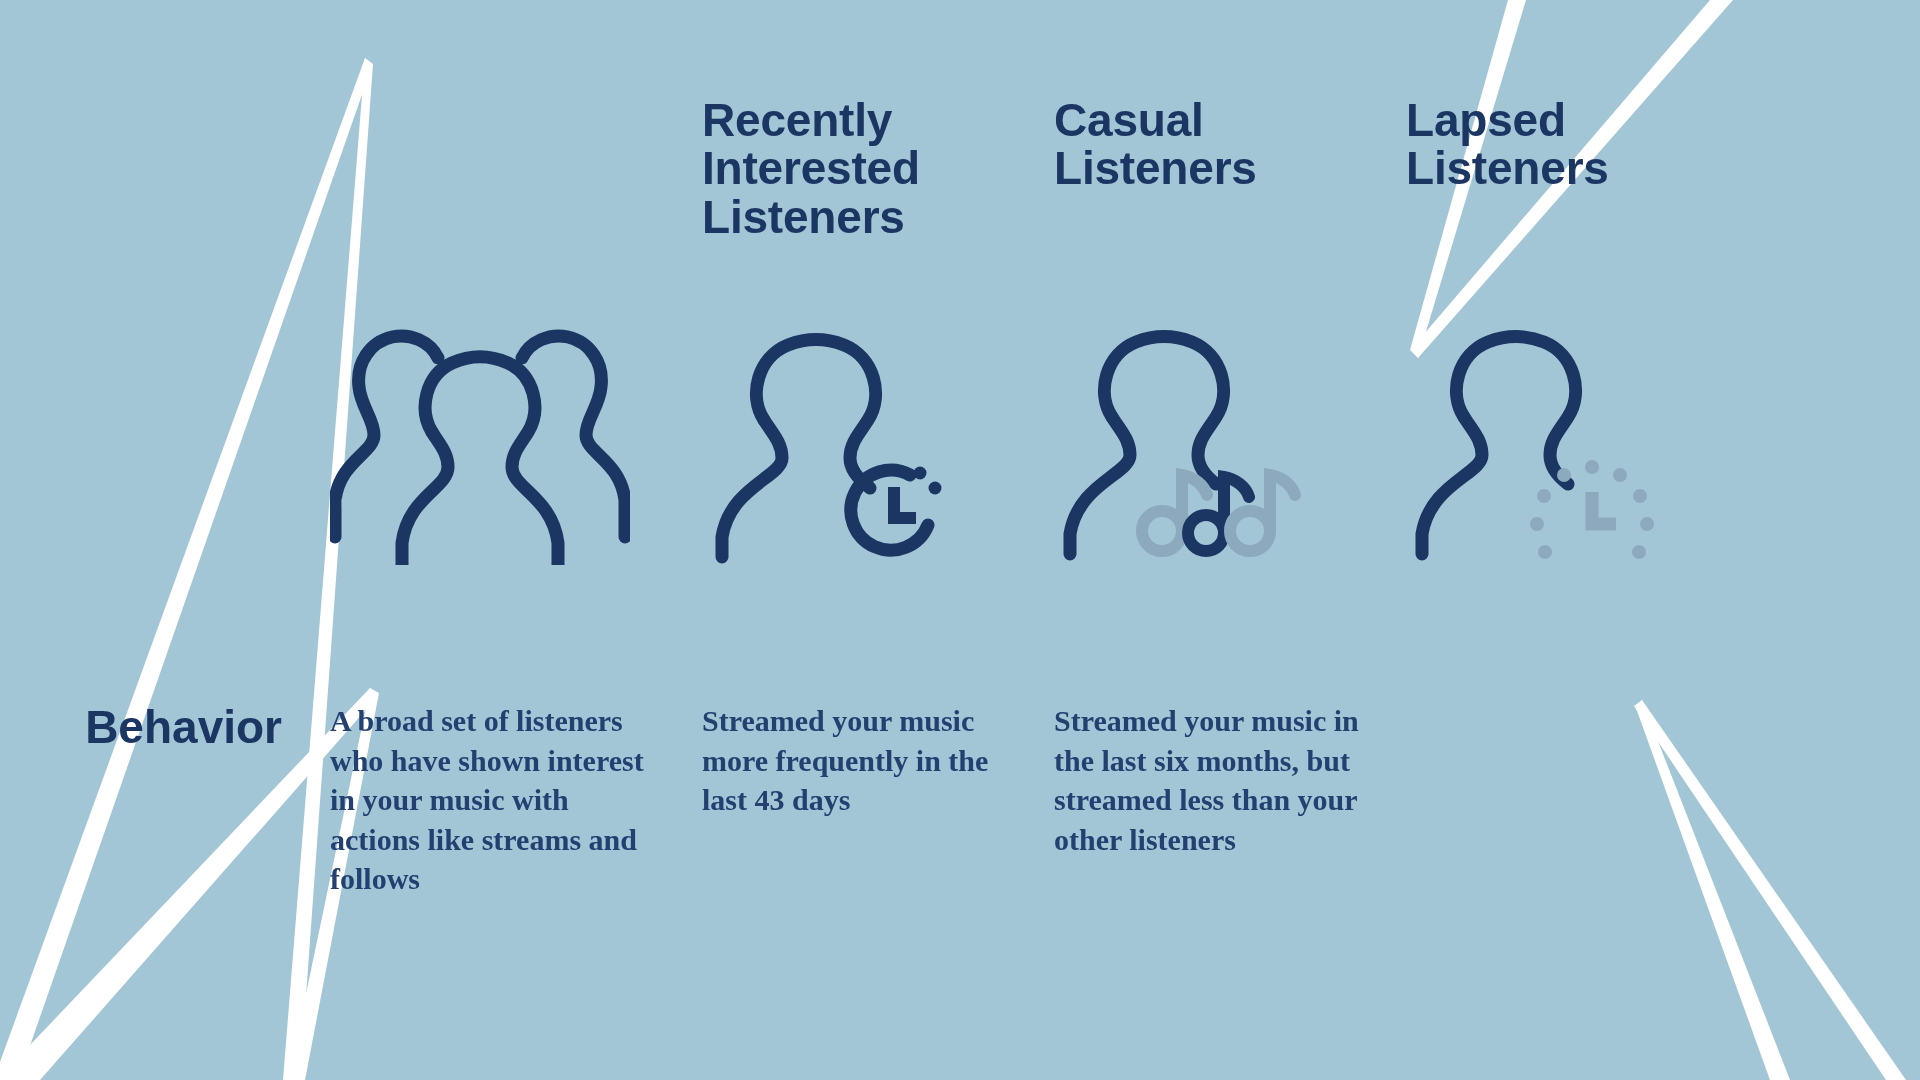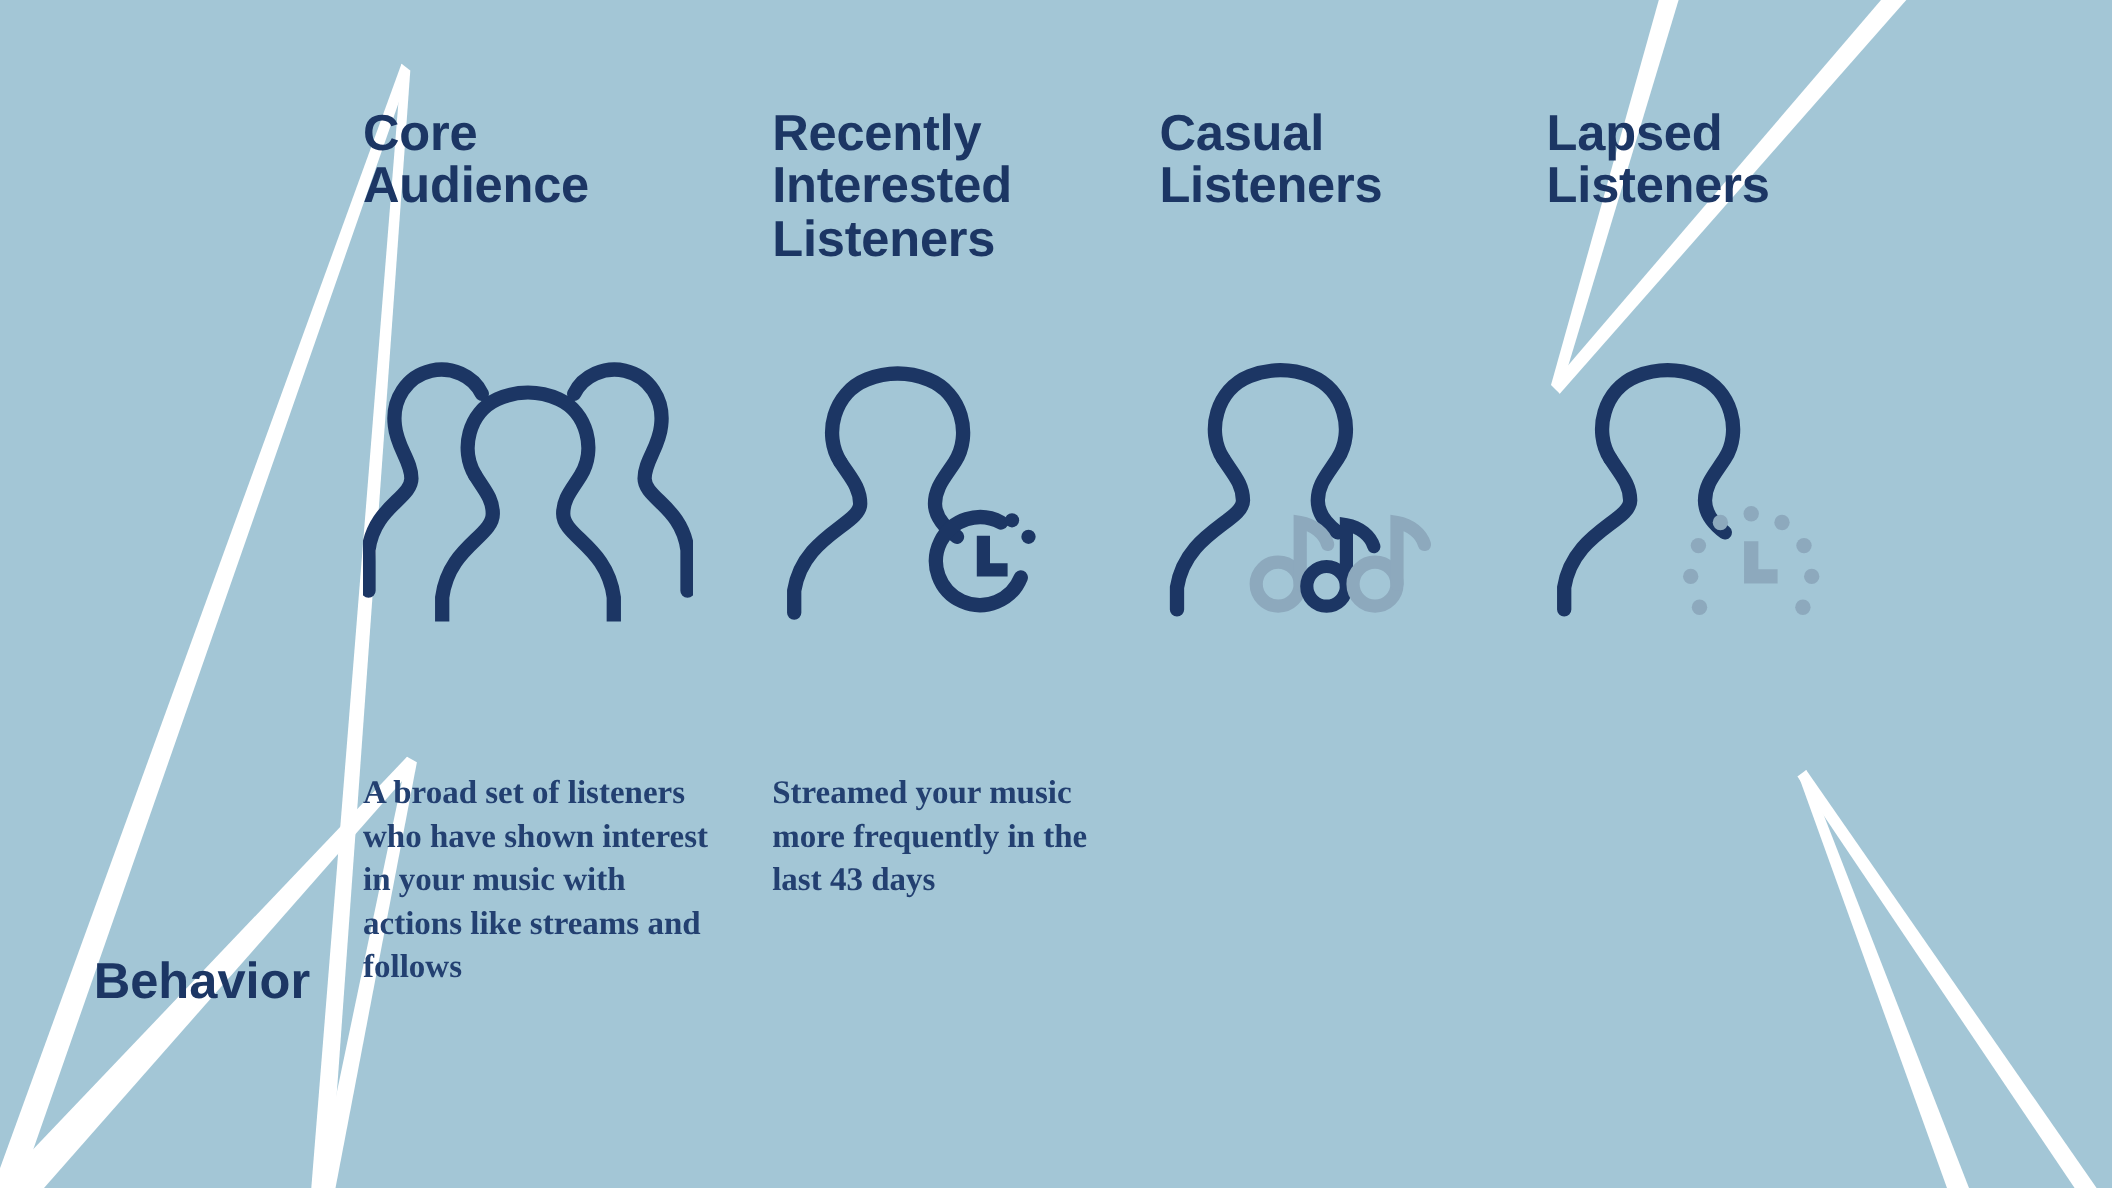--- a/index.html
+++ b/index.html
@@ -69,21 +69,20 @@
   .icon-cell svg { display: block; }
 
   
   .row-label-cell {
     grid-row: 4;
     grid-column: 1;
     display: flex;
     justify-content: flex-end;
     padding-right: 48px;
     padding-top: 2px;
-    align-items: center;
   }
   .row-label {
     font-size: 46px;
     font-weight: bold;
     color: #1c3664;
     line-height: 1.05;
     margin: 0;
   }
 
   .body-cell {
@@ -116,24 +115,20 @@
       <polygon points="1418,358 1410,350 1508,0 1526,0"></polygon>
       <polygon points="1418,358 1412,348 1710,0 1733,0"></polygon>
 
       <polygon points="1642,700 1634,706 1886,1080 1906,1080"></polygon>
       <polygon points="1642,700 1636,708 1770,1080 1790,1080"></polygon>
     </g>
   </svg>
 
   <div class="grid">
 
-    <div class="heading-cell" style="grid-column:2">
-      <p class="heading">Core
-Audience</p>
-    </div>
     <div class="heading-cell" style="grid-column:3">
       <p class="heading">Recently
 Interested
 Listeners</p>
     </div>
     <div class="heading-cell" style="grid-column:4">
       <p class="heading">Casual
 Listeners</p>
     </div>
     <div class="heading-cell" style="grid-column:5">
@@ -230,15 +225,18 @@
     <div class="row-label-cell">
       <p class="row-label">Behavior</p>
     </div>
 
     <div class="body-cell" style="grid-column:2">
       <p class="body-text">A broad set of listeners who have shown interest in your music with actions like streams and follows</p>
     </div>
     <div class="body-cell" style="grid-column:3">
       <p class="body-text">Streamed your music more frequently in the last 43 days</p>
     </div>
+    <div class="body-cell" style="grid-column:4">
+      <p class="body-text">Streamed your music in the last six months, but streamed less than your other listeners</p>
+    </div>
 
   </div>
 </div>
 
 </body></html>

